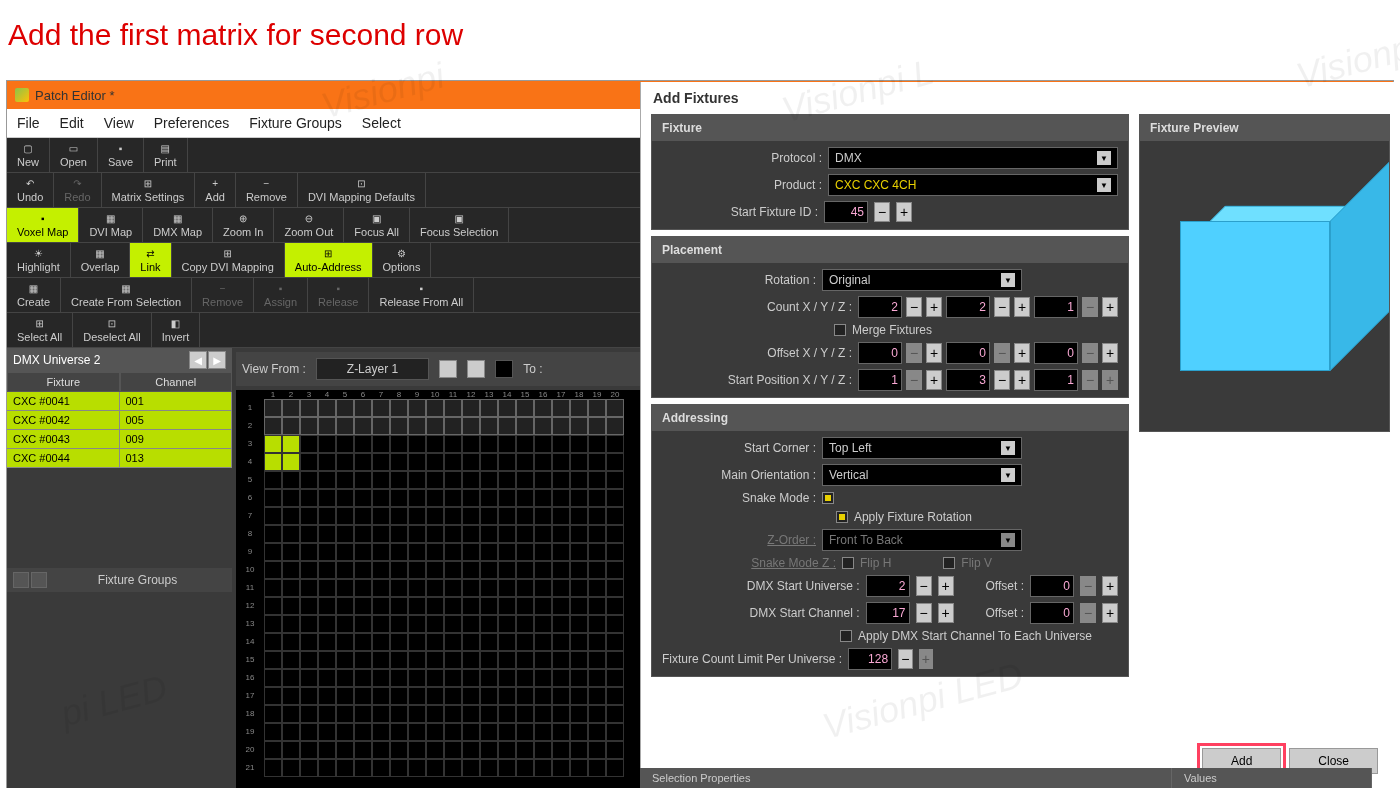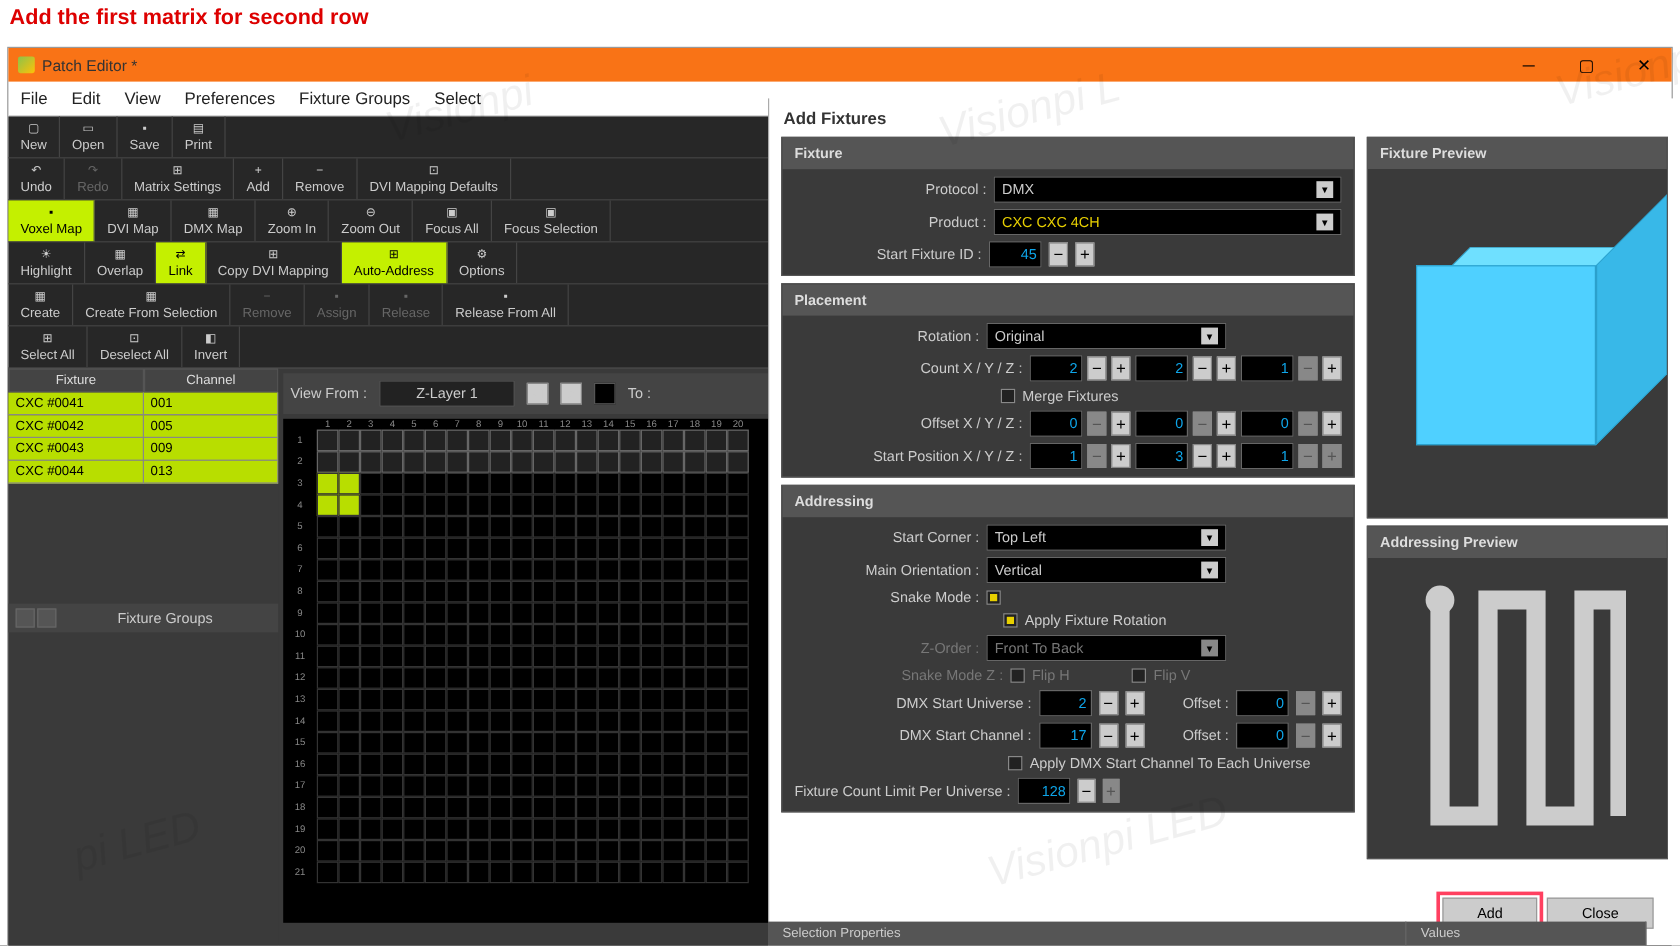--- a/index.html
+++ b/index.html
@@ -1,17 +1,17 @@
 <!DOCTYPE html>
 <html><head>
 <meta charset="utf-8">
 <style>
 * { margin: 0; padding: 0; box-sizing: border-box; font-family: Arial, sans-serif; }
 body { background: #fff; width: 1400px; height: 788px; overflow: hidden; position: relative; }
-.instruction { color: #d00; font-size: 18px; padding: 4px 8px; font-weight: 700; }
+.instruction { color: #d00; font-size: 30px; padding: 18px 8px; font-weight: 400; }
 .window { border: 1px solid #999; background: #fff; margin: 10px 6px 0 6px; }
 .titlebar { display: flex; align-items: center; justify-content: space-between; padding: 4px 8px; background: #f97316; height: 28px; }
 .titlebar-left { display: flex; align-items: center; gap: 6px; font-size: 13px; color: #333; }
 .app-icon { width: 14px; height: 14px; background: linear-gradient(135deg,#8bc34a,#ffc107); border-radius: 2px; }
 .win-controls { display: flex; gap: 18px; font-size: 14px; }
 .win-btn { width: 30px; height: 20px; display: flex; align-items: center; justify-content: center; cursor: pointer; }
 .menubar { display: flex; gap: 20px; padding: 6px 10px; font-size: 14px; color: #222; border-bottom: 1px solid #ccc; }
 .menubar span { cursor: pointer; }
 .toolbars { background: #272727; }
 .tb-row { display: flex; border-bottom: 1px solid #444; }
@@ -45,26 +45,26 @@
 .right-section { width: 760px; background: #fff; position: absolute; right: 0; top: 82px; height: 706px; border-left: 1px solid #aaa; }
 .dlg-title { font-size: 14px; padding: 8px 12px; color: #333; font-weight: bold; }
 .dlg-body { display: flex; gap: 10px; padding: 0 10px; }
 .dlg-left { flex: 1; display: flex; flex-direction: column; gap: 6px; }
 .dlg-right { width: 251px; display: flex; flex-direction: column; gap: 6px; }
 .panel { background: #3a3a3a; border: 1px solid #555; }
 .panel-title { background: #555; color: #ddd; font-size: 12px; font-weight: bold; padding: 6px 10px; }
 .panel-body { padding: 6px 10px; display: flex; flex-direction: column; gap: 5px; }
 .field-row { display: flex; align-items: center; gap: 6px; justify-content: flex-end; }
 .field-label { color: #ccc; font-size: 12px; text-align: right; flex: 0 0 auto; }
-.field-label.disabled { color: #777; }
+.field-label.disabled { color: #777; text-decoration: underline; }
 .dropdown { background: #000; color: #ccc; border: 1px solid #666; padding: 3px 6px; font-size: 12px; display: flex; justify-content: space-between; align-items: center; min-width: 190px; }
 .dropdown.wide { width: 290px; }
 .dropdown.yellow { color: #e8d000; align-items: center; }
 .dd-arrow { background: #ccc; color: #000; width: 14px; height: 14px; display: flex; align-items: center; justify-content: center; font-size: 8px; }
-.num-input { background: #000; color: #0ea5e9; border: 1px solid #666; width: 44px; padding: 3px; text-align: right; font-size: 12px; }
+.num-input { background: #000; color: #f9a8d4; border: 1px solid #666; width: 44px; padding: 3px; text-align: right; font-size: 12px; }
 .spin-btn { width: 16px; height: 20px; background: #ccc; border: 1px solid #888; color: #000; display: flex; align-items: center; justify-content: center; font-size: 14px; cursor: pointer; line-height: 1; }
 .spin-btn.disabled { background: #888; color: #555; }
 .chk { width: 12px; height: 12px; border: 1px solid #888; background: #222; display: inline-flex; align-items: center; justify-content: center; }
 .chk.on::after { content: ''; width: 6px; height: 6px; background: #e8d000; }
 .chk-label { color: #ccc; font-size: 12px; }
 .chk-label.disabled { color: #777; }
 .triple-group { display: flex; gap: 4px; align-items: center; }
 .preview-box { background: #3a3a3a; height: 290px; display: flex; align-items: center; justify-content: center; position: relative; overflow: hidden; }
 .cube3d { position: relative; width: 170px; height: 170px; }
 .cube-face { position: absolute; background: #4fd0ff; border: 1px solid #2ba0cc; }
@@ -245,20 +245,27 @@
         </div>
         <div class="tb-btn">
           <div class="tb-icon">◧</div>
           <span>Invert</span>
         </div>
       </div>
   </div>
 
   <div class="main-area">
     <div class="left-panel">
+      <div class="universe-hdr">
+        <span>DMX Universe 2</span>
+        <div class="nav-arrows">
+          <div class="nav-btn">◀</div>
+          <div class="nav-btn">▶</div>
+        </div>
+      </div>
       <div class="fixture-table">
         <div class="ft-hdr">
           <div>Fixture</div>
           <div>Channel</div>
         </div>
         <div id="fixture-rows">
             <div class="ft-row">
               <div>CXC #0041</div>
               <div>001</div>
             </div>
@@ -989,29 +996,20 @@
       <div class="panel">
         <div class="panel-title">Fixture Preview</div>
         <div class="preview-box">
           <div class="cube3d">
             <div class="cube-face cube-top"></div>
             <div class="cube-face cube-side"></div>
             <div class="cube-face cube-front"></div>
           </div>
         </div>
       </div>
-      <div class="panel">
-        <div class="panel-title">Addressing Preview</div>
-        <div class="addr-preview">
-          <svg class="addr-svg" viewBox="0 0 180 220">
-            <circle cx="25" cy="20" r="12" fill="#ccc"></circle>
-            <path d="M25 20 L25 200 L65 200 L65 20 L105 20 L105 200 L145 200 L145 20 L175 20 L175 200" stroke="#ccc" stroke-width="16" fill="none" stroke-linejoin="miter"></path>
-          </svg>
-        </div>
-      </div>
     </div>
   </div>
   <div class="dlg-buttons">
     <div class="dlg-btn highlight">Add</div>
     <div class="dlg-btn">Close</div>
   </div>
 </div>
 
 <div class="status-row" style="left:640px;width:732px;bottom:0">
   <div class="status-cell" style="flex:1">Selection Properties</div>

